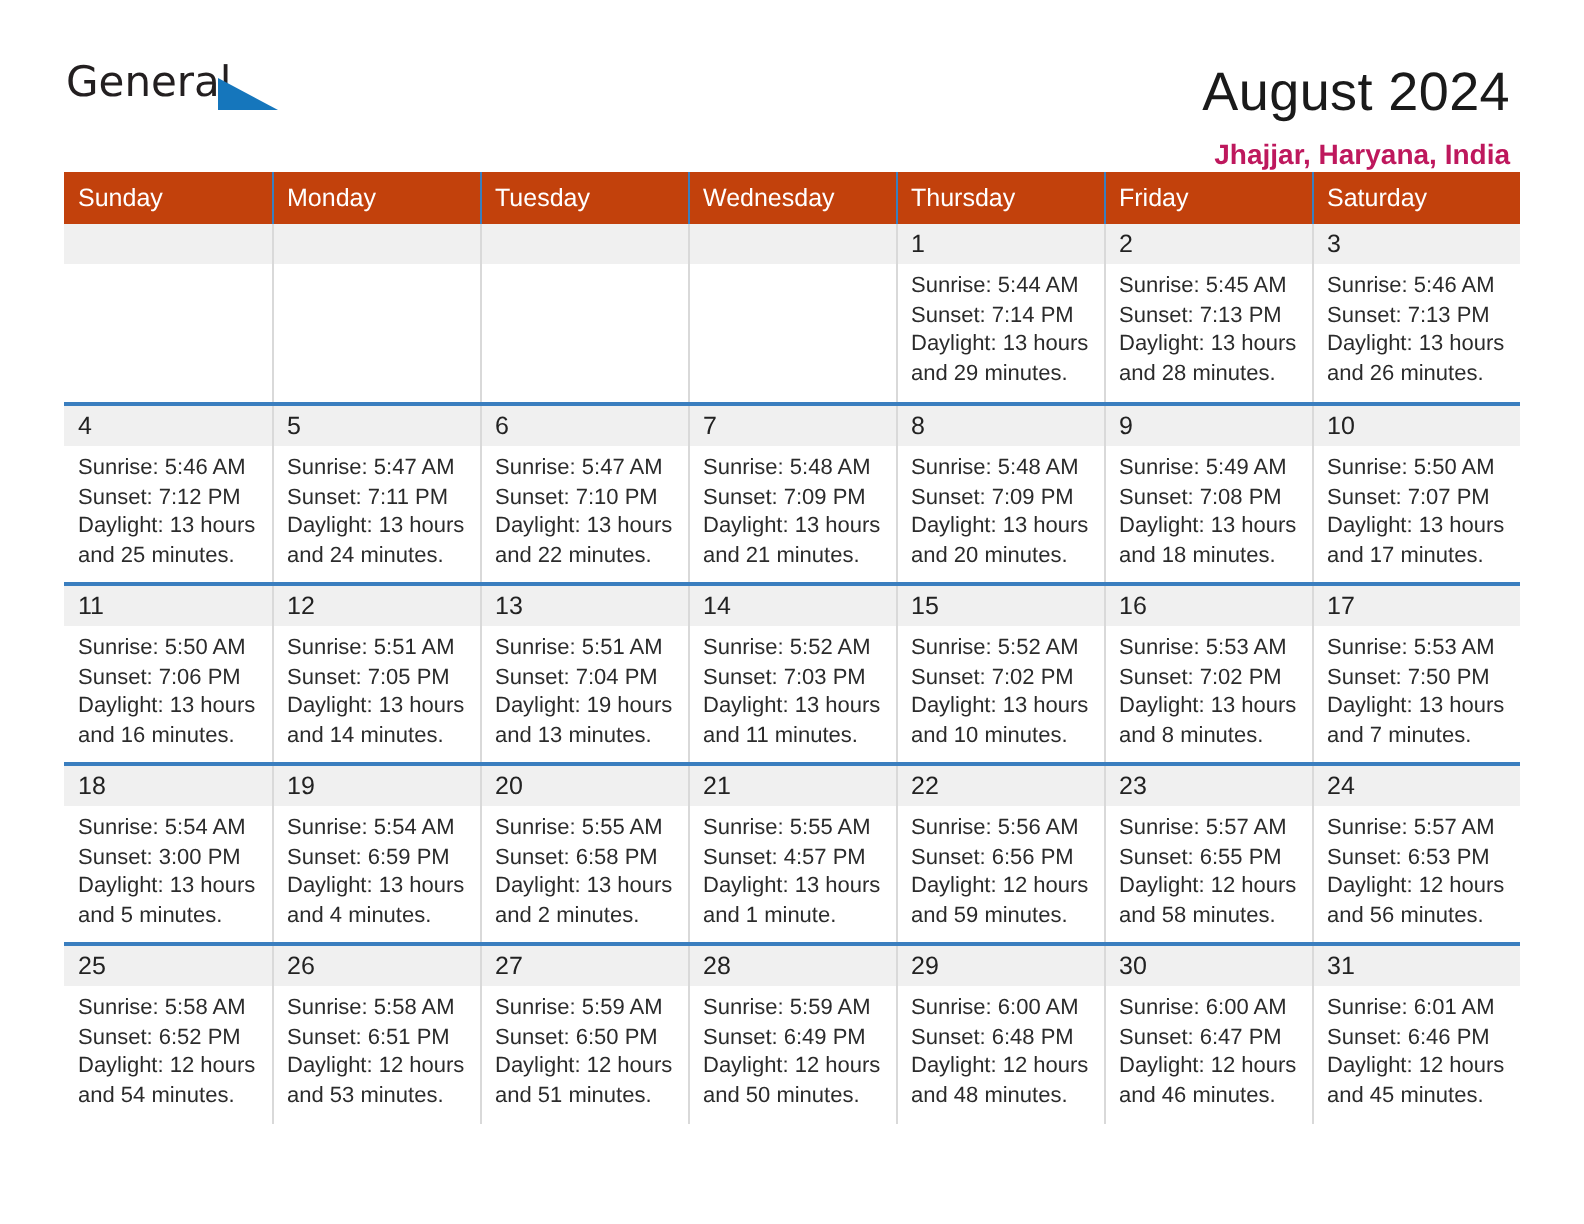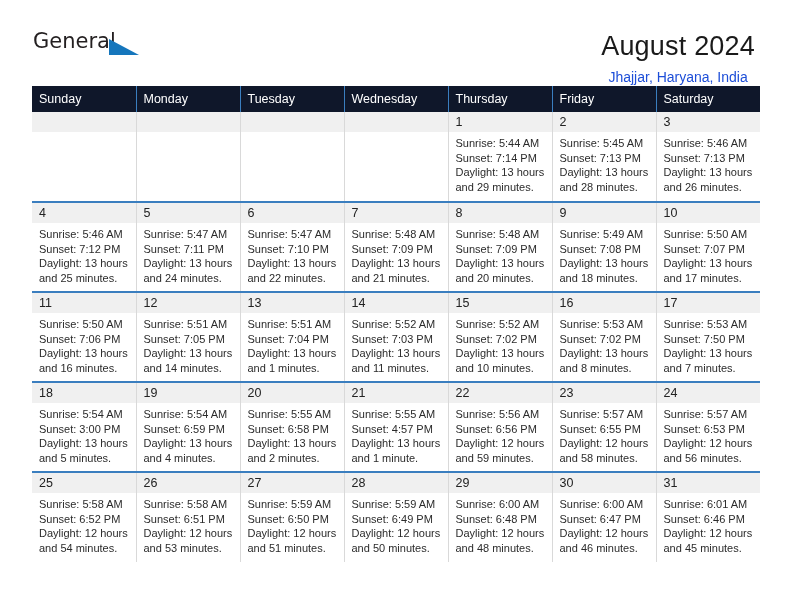--- a/index.html
+++ b/index.html
@@ -51,45 +51,46 @@
   .logo-tri {
     position: absolute;
     left: 76px;
     top: 8px;
     width: 0;
     height: 0;
     border-left: 30px solid #1576bc;
     border-top: 16px solid transparent;
   }
   .title-block {
-    text-align: center;
+    text-align: right;
     padding-top: 0px;
   }
   .cal-title {
     font-size: 27px;
     font-weight: normal;
     color: #1a1a1a;
     line-height: 1.15;
     letter-spacing: 0.2px;
   }
   .cal-location {
     font-size: 14px;
-    color: #1d4ed8;
+    color: #be185d;
     margin-top: 7px;
+    font-weight: bold;
   }
 
   
   .calendar {
     width: 728px;
     margin: 11px auto 0 auto;
     border-collapse: collapse;
     table-layout: fixed;
   }
   .calendar th {
-    background: #0f172a;
+    background: #c2410c;
     color: #ffffff;
     font-weight: normal;
     font-size: 12.5px;
     text-align: left;
     padding: 6px 0 6px 7px;
     height: 23px;
     border-right: 1px solid #3a7ebf;
   }
   .calendar td {
     vertical-align: top;
@@ -261,21 +262,21 @@
               <div>Sunrise: 5:51 AM</div>
               <div>Sunset: 7:05 PM</div>
               <div class="daylight">Daylight: 13 hours and 14 minutes.</div>
             </div>
           </td>
           <td>
             <span class="daynum">13</span>
             <div class="cell-body">
               <div>Sunrise: 5:51 AM</div>
               <div>Sunset: 7:04 PM</div>
-              <div class="daylight">Daylight: 13 hours and 1 minutes.</div>
+              <div class="daylight">Daylight: 19 hours and 13 minutes.</div>
             </div>
           </td>
           <td>
             <span class="daynum">14</span>
             <div class="cell-body">
               <div>Sunrise: 5:52 AM</div>
               <div>Sunset: 7:03 PM</div>
               <div class="daylight">Daylight: 13 hours and 11 minutes.</div>
             </div>
           </td>

